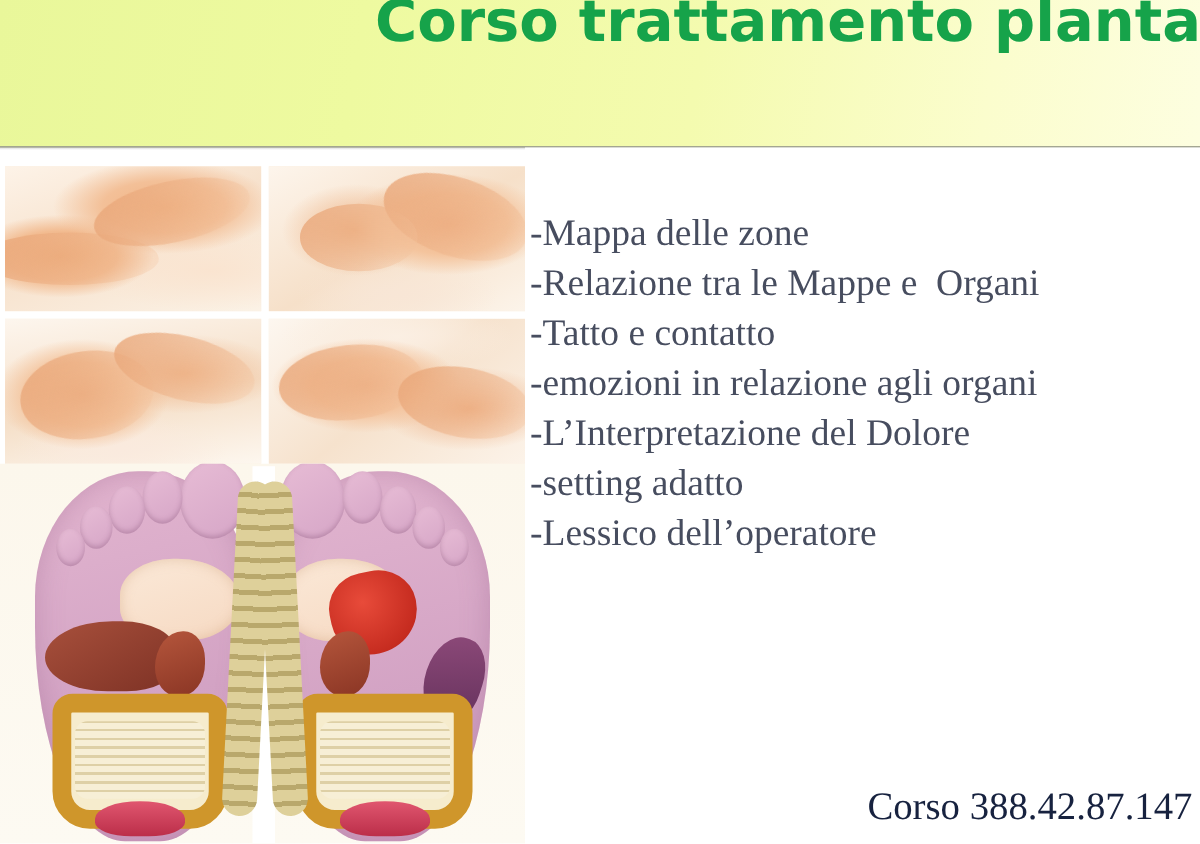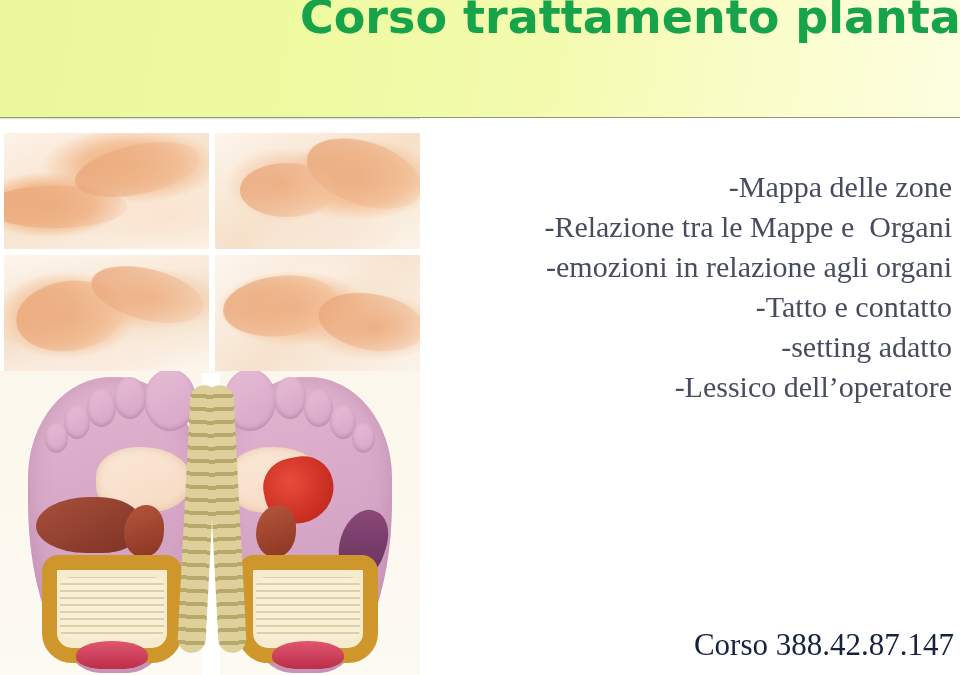--- a/index.html
+++ b/index.html
@@ -224,21 +224,20 @@
     top: 118px;
     width: 540px;
     height: 557px;
     background: #ffffff;
   }
   #topics-list {
     position: absolute;
     right: 8px;
     top: 49px;
     width: 528px;
-    text-align: right;
   }
   .topic-item {
     font-family: "Liberation Serif", serif;
     font-size: 30px;
     line-height: 40px;
     color: #474d5f;
     white-space: pre;
   }
 
   
@@ -330,22 +329,23 @@
       <div class="spine s-left"></div>
       <div class="spine s-right"></div>
     </div>
   </div>
 
   <div id="content-panel">
 
     <div id="topics-list">
       <div class="topic-item">-Mappa delle zone</div>
       <div class="topic-item">-Relazione tra le Mappe e  Organi</div>
+      <div class="topic-item">-Tatto e contatto</div>
       <div class="topic-item">-emozioni in relazione agli organi</div>
-      <div class="topic-item">-Tatto e contatto</div>
+      <div class="topic-item">-L’Interpretazione del Dolore</div>
       <div class="topic-item">-setting adatto</div>
       <div class="topic-item">-Lessico dell’operatore</div>
     </div>
 
 
     <div id="contact-info">Corso 388.42.87.147</div>
   </div>
 </div>
 
 </body></html>

